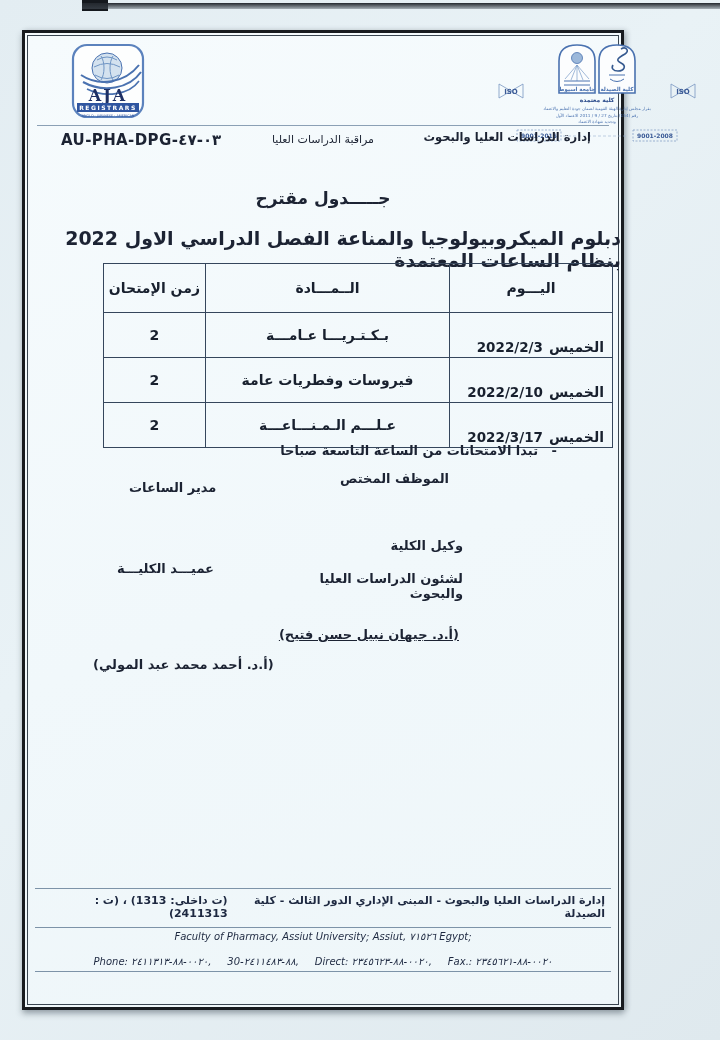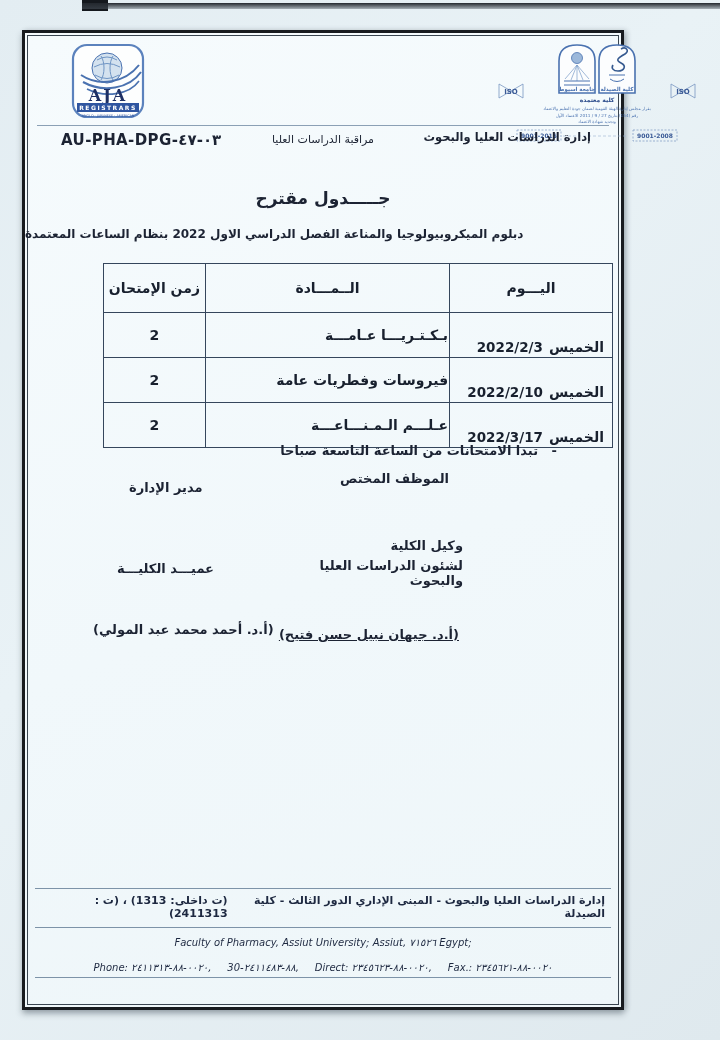--- a/index.html
+++ b/index.html
@@ -24,49 +24,49 @@
   .ar{direction:rtl;}
 
   
   .hdr-divider{position:absolute;left:12px;right:12px;top:92px;border-top:1px solid #8ba0b5;}
   .ref-code{left:36px;top:98px;font-size:15px;font-weight:600;direction:ltr;letter-spacing:.4px;}
   .dept-monitor{left:0;right:0;top:100px;text-align:center;font-size:11px;font-weight:400;}
   .dept-grad{right:30px;top:97px;font-size:11.5px;font-weight:700;}
 
   
   .doc-title{left:0;right:0;top:155px;text-align:center;font-size:17px;font-weight:700;}
-  .doc-subtitle{left:0;right:0;top:194px;text-align:left;font-size:12px;font-weight:700;}
+  .doc-subtitle{left:0;right:0;top:194px;text-align:right;font-size:19px;font-weight:700;}
 
   
   table.sched{position:absolute;left:78px;top:230px;width:510px;border-collapse:collapse;direction:rtl;}
   table.sched th,table.sched td{border:1px solid #35465c;font-weight:700;color:#18202e;}
   table.sched th{height:46px;font-size:14px;text-align:center;vertical-align:middle;}
   table.sched td{height:42px;font-size:14px;vertical-align:middle;}
   td.c-day{width:32%;text-align:right;padding-right:8px;}
   td.c-day .date{font-size:13.5px;margin-right:6px;direction:ltr;display:inline-block;margin-top:23px;}
-  td.c-sub{width:48%;}
+  td.c-sub{width:48%;text-align:center;}
   td.c-time{width:20%;text-align:center;font-size:14px;}
 
   .note{top:410px;right:64px;font-size:13px;font-weight:700;}
 
   
   .sig{font-size:13px;font-weight:700;}
   .sig-officer{top:438px;right:172px;}
   .sig-director{top:447px;left:104px;}
   .sig-vice{top:505px;right:158px;width:200px;}
-  .sig-vice .l2{margin-top:5px;}
+  .sig-vice .l2{margin-top:18px;}
   .sig-dean{top:528px;left:92px;width:130px;text-align:left;}
   .sig-name1{top:594px;right:162px;text-decoration:underline;}
-  .sig-name2{top:589px;left:68px;}
+  .sig-name2{top:624px;left:68px;}
 
   
   .footer{position:absolute;left:10px;right:10px;top:855px;font-size:11px;}
   .f-row1{border-top:1px solid #7d93a8;padding:5px 6px 7px 6px;direction:rtl;
     display:flex;justify-content:space-between;font-weight:600;font-size:11px;color:#1d2840;}
-  .f-row2{border-top:1px solid #7d93a8;padding:9px 4px 4px 4px;text-align:center;
+  .f-row2{border-top:1px solid #7d93a8;padding:3px 4px 4px 4px;text-align:center;
     font-style:italic;font-size:10px;color:#1d2840;}
   .f-phones{display:flex;justify-content:center;gap:16px;margin-top:14px;}
   .f-row3{border-top:1px solid #7d93a8;padding:4px 4px 6px 4px;display:flex;
     justify-content:space-between;font-size:10px;color:#1d2840;direction:ltr;}
   .f-end{border-top:1px solid #7d93a8;}
 
   
   .side-main{position:absolute;left:36px;top:872px;width:702px;height:17px;
     transform:rotate(-90deg);transform-origin:0 0;direction:rtl;
     font-size:10px;color:#47536a;font-weight:500;white-space:nowrap;}
@@ -161,21 +161,21 @@
         <td class="c-day"><span>الخميس</span><span class="date">2022/3/17</span></td>
         <td class="c-sub">عـلـــم الـمـنـــاعـــة</td>
         <td class="c-time">2</td>
       </tr>
     </tbody>
   </table>
 
   <div class="abs note ar">-&nbsp;&nbsp; تبدا الامتحانات من الساعة التاسعة صباحا</div>
 
   <div class="abs sig sig-officer ar">الموظف المختص</div>
-  <div class="abs sig sig-director ar">مدير الإدارة</div>
+  <div class="abs sig sig-director ar">مدير الساعات</div>
 
   <div class="abs sig sig-vice ar">
     <div>وكيل الكلية</div>
     <div class="l2">لشئون الدراسات العليا والبحوث</div>
   </div>
   <div class="abs sig sig-dean ar">عميـــد الكليـــة</div>
 
   <div class="abs sig sig-name1 ar">(أ.د. جيهان نبيل حسن فتيح)</div>
   <div class="abs sig sig-name2 ar">(أ.د. أحمد محمد عبد المولي)</div>
 

